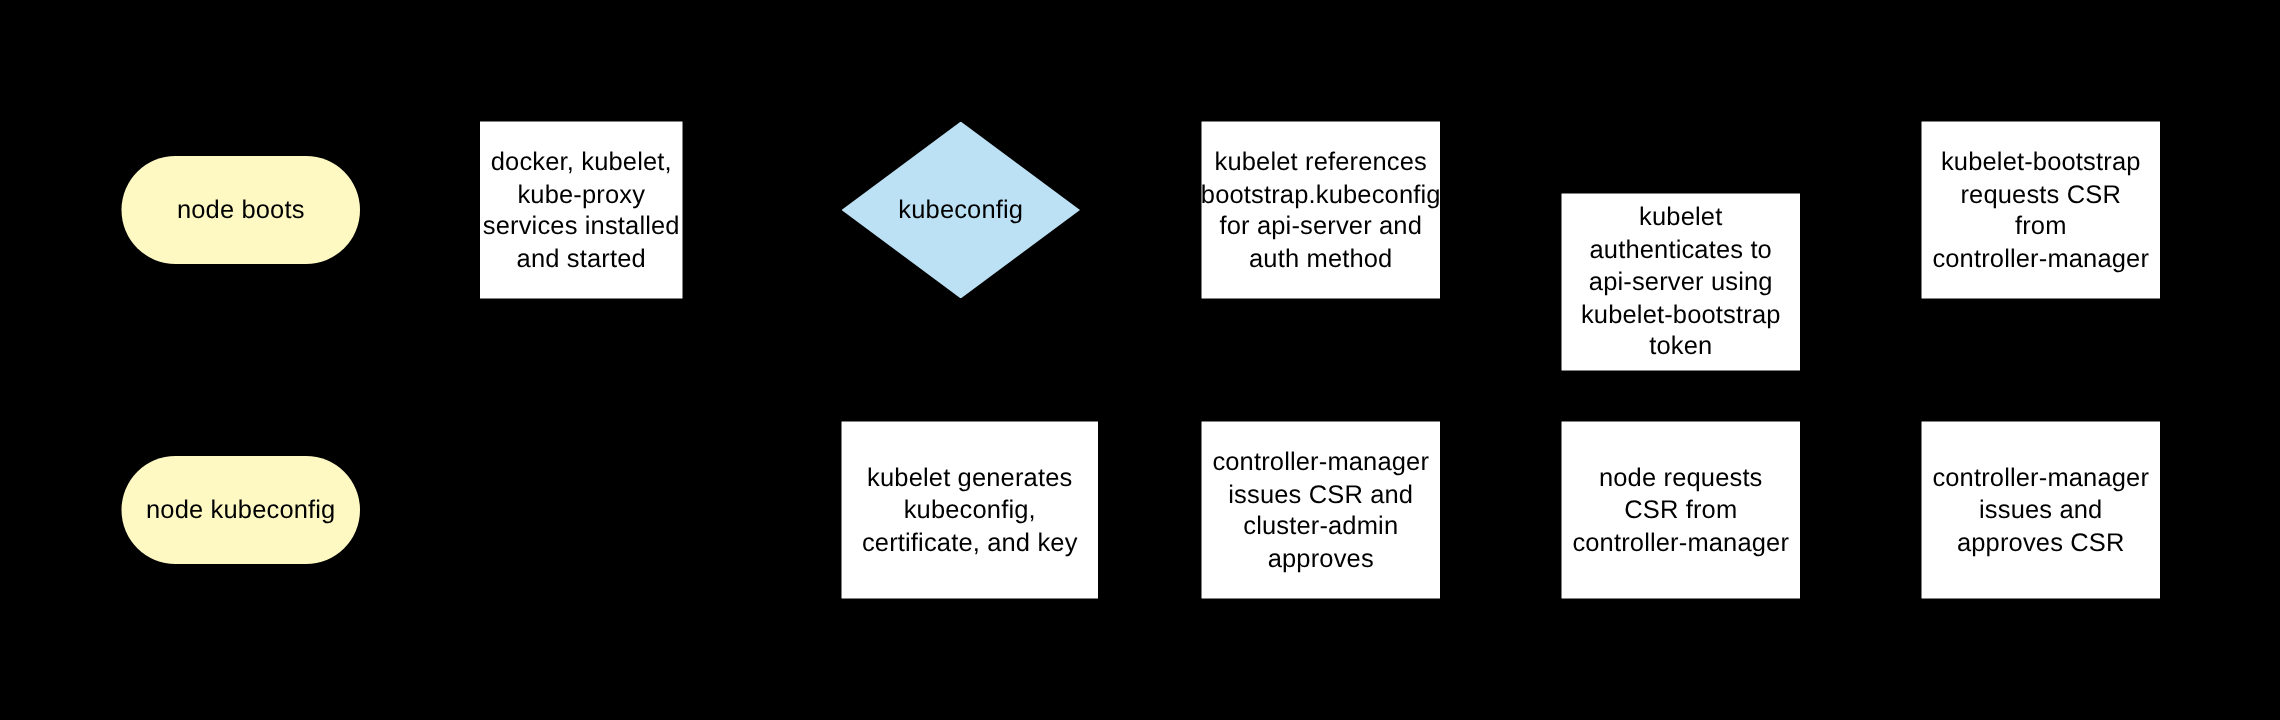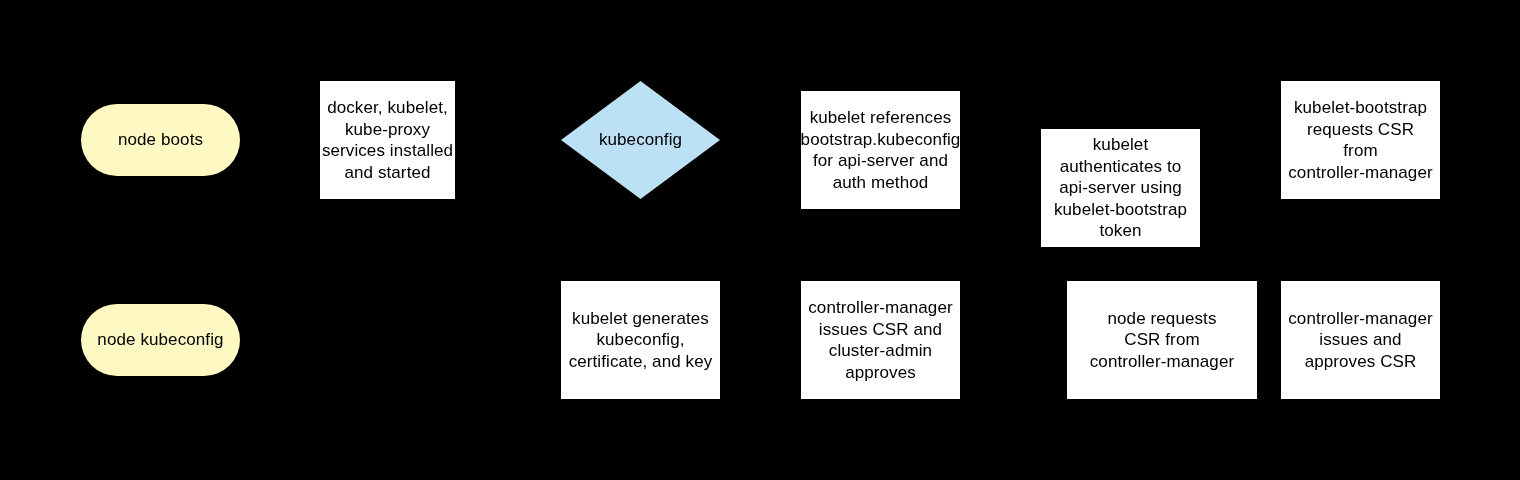--- a/index.html
+++ b/index.html
@@ -82,21 +82,21 @@
       <div class="node process" style="left: 320px; top: 81px; width: 135px; height: 118px;">
         <div class="label">docker, kubelet,
 kube-proxy
 services installed
 and started</div>
       </div>
       <div class="node decision" style="left: 561px; top: 81px; width: 159px; height: 118px;">
         <div class="diamond-shape"></div>
         <div class="label">kubeconfig</div>
       </div>
-      <div class="node process overflow" style="left: 801px; top: 81px; width: 159px; height: 118px; margin-top: 10px;">
+      <div class="node process overflow" style="left: 801px; top: 81px; width: 159px; height: 118px;">
         <div class="label">kubelet references
 bootstrap.kubeconfig
 for api-server and
 auth method</div>
       </div>
       <div class="node process" style="left: 1041px; top: 81px; width: 159px; height: 118px; margin-top: 48px;">
         <div class="label">kubelet
 authenticates to
 api-server using
 kubelet-bootstrap
@@ -106,32 +106,32 @@
         <div class="label">kubelet-bootstrap
 requests CSR
 from
 controller-manager</div>
       </div>
     </div>
     <div style="position: absolute; left: 0px; top: 0px; width: 100%; height: 100%;">
       <div class="node terminator" style="left: 81px; top: 304px; width: 159px; height: 72px;">
         <div class="label">node kubeconfig</div>
       </div>
-      <div class="node process" style="left: 561px; top: 281px; width: 159px; height: 118px; text-align: center;">
+      <div class="node process" style="left: 561px; top: 281px; width: 171px; height: 118px; text-align: center;">
         <div class="label">kubelet generates
 kubeconfig,
 certificate, and key</div>
       </div>
       <div class="node process" style="left: 801px; top: 281px; width: 159px; height: 118px;">
         <div class="label">controller-manager
 issues CSR and
 cluster-admin
 approves</div>
       </div>
-      <div class="node process" style="left: 1041px; top: 281px; width: 190px; height: 118px; margin-left: 26px;">
+      <div class="node process" style="left: 1041px; top: 281px; width: 159px; height: 118px;">
         <div class="label">node requests
 CSR from
 controller-manager</div>
       </div>
       <div class="node process" style="left: 1281px; top: 281px; width: 159px; height: 118px;">
         <div class="label">controller-manager
 issues and
 approves CSR</div>
       </div>
     </div>

